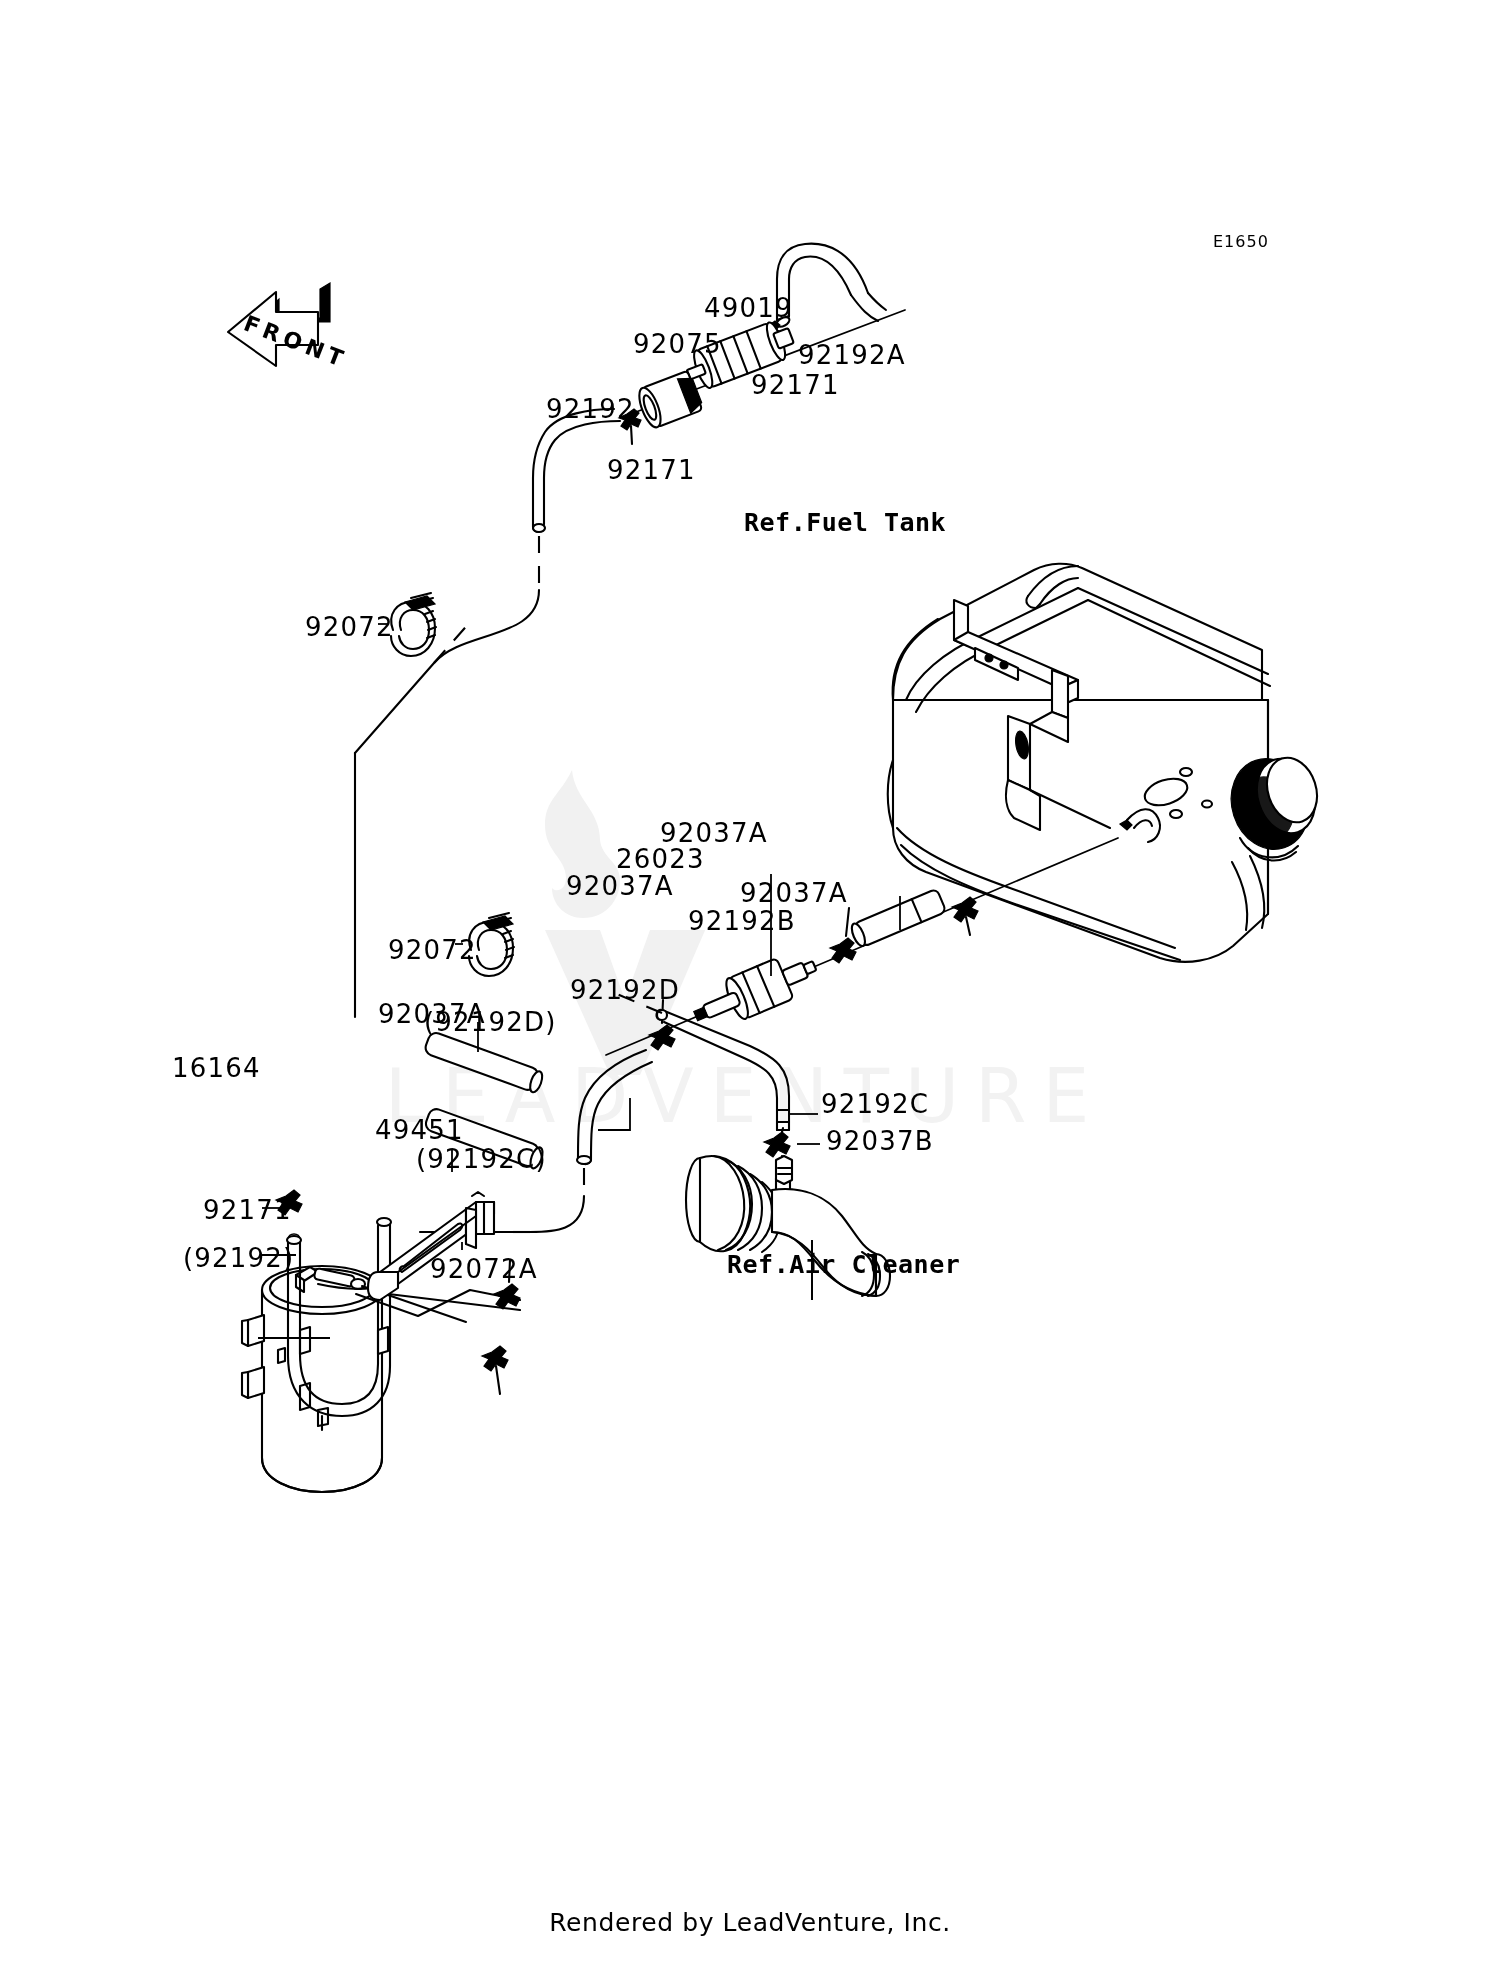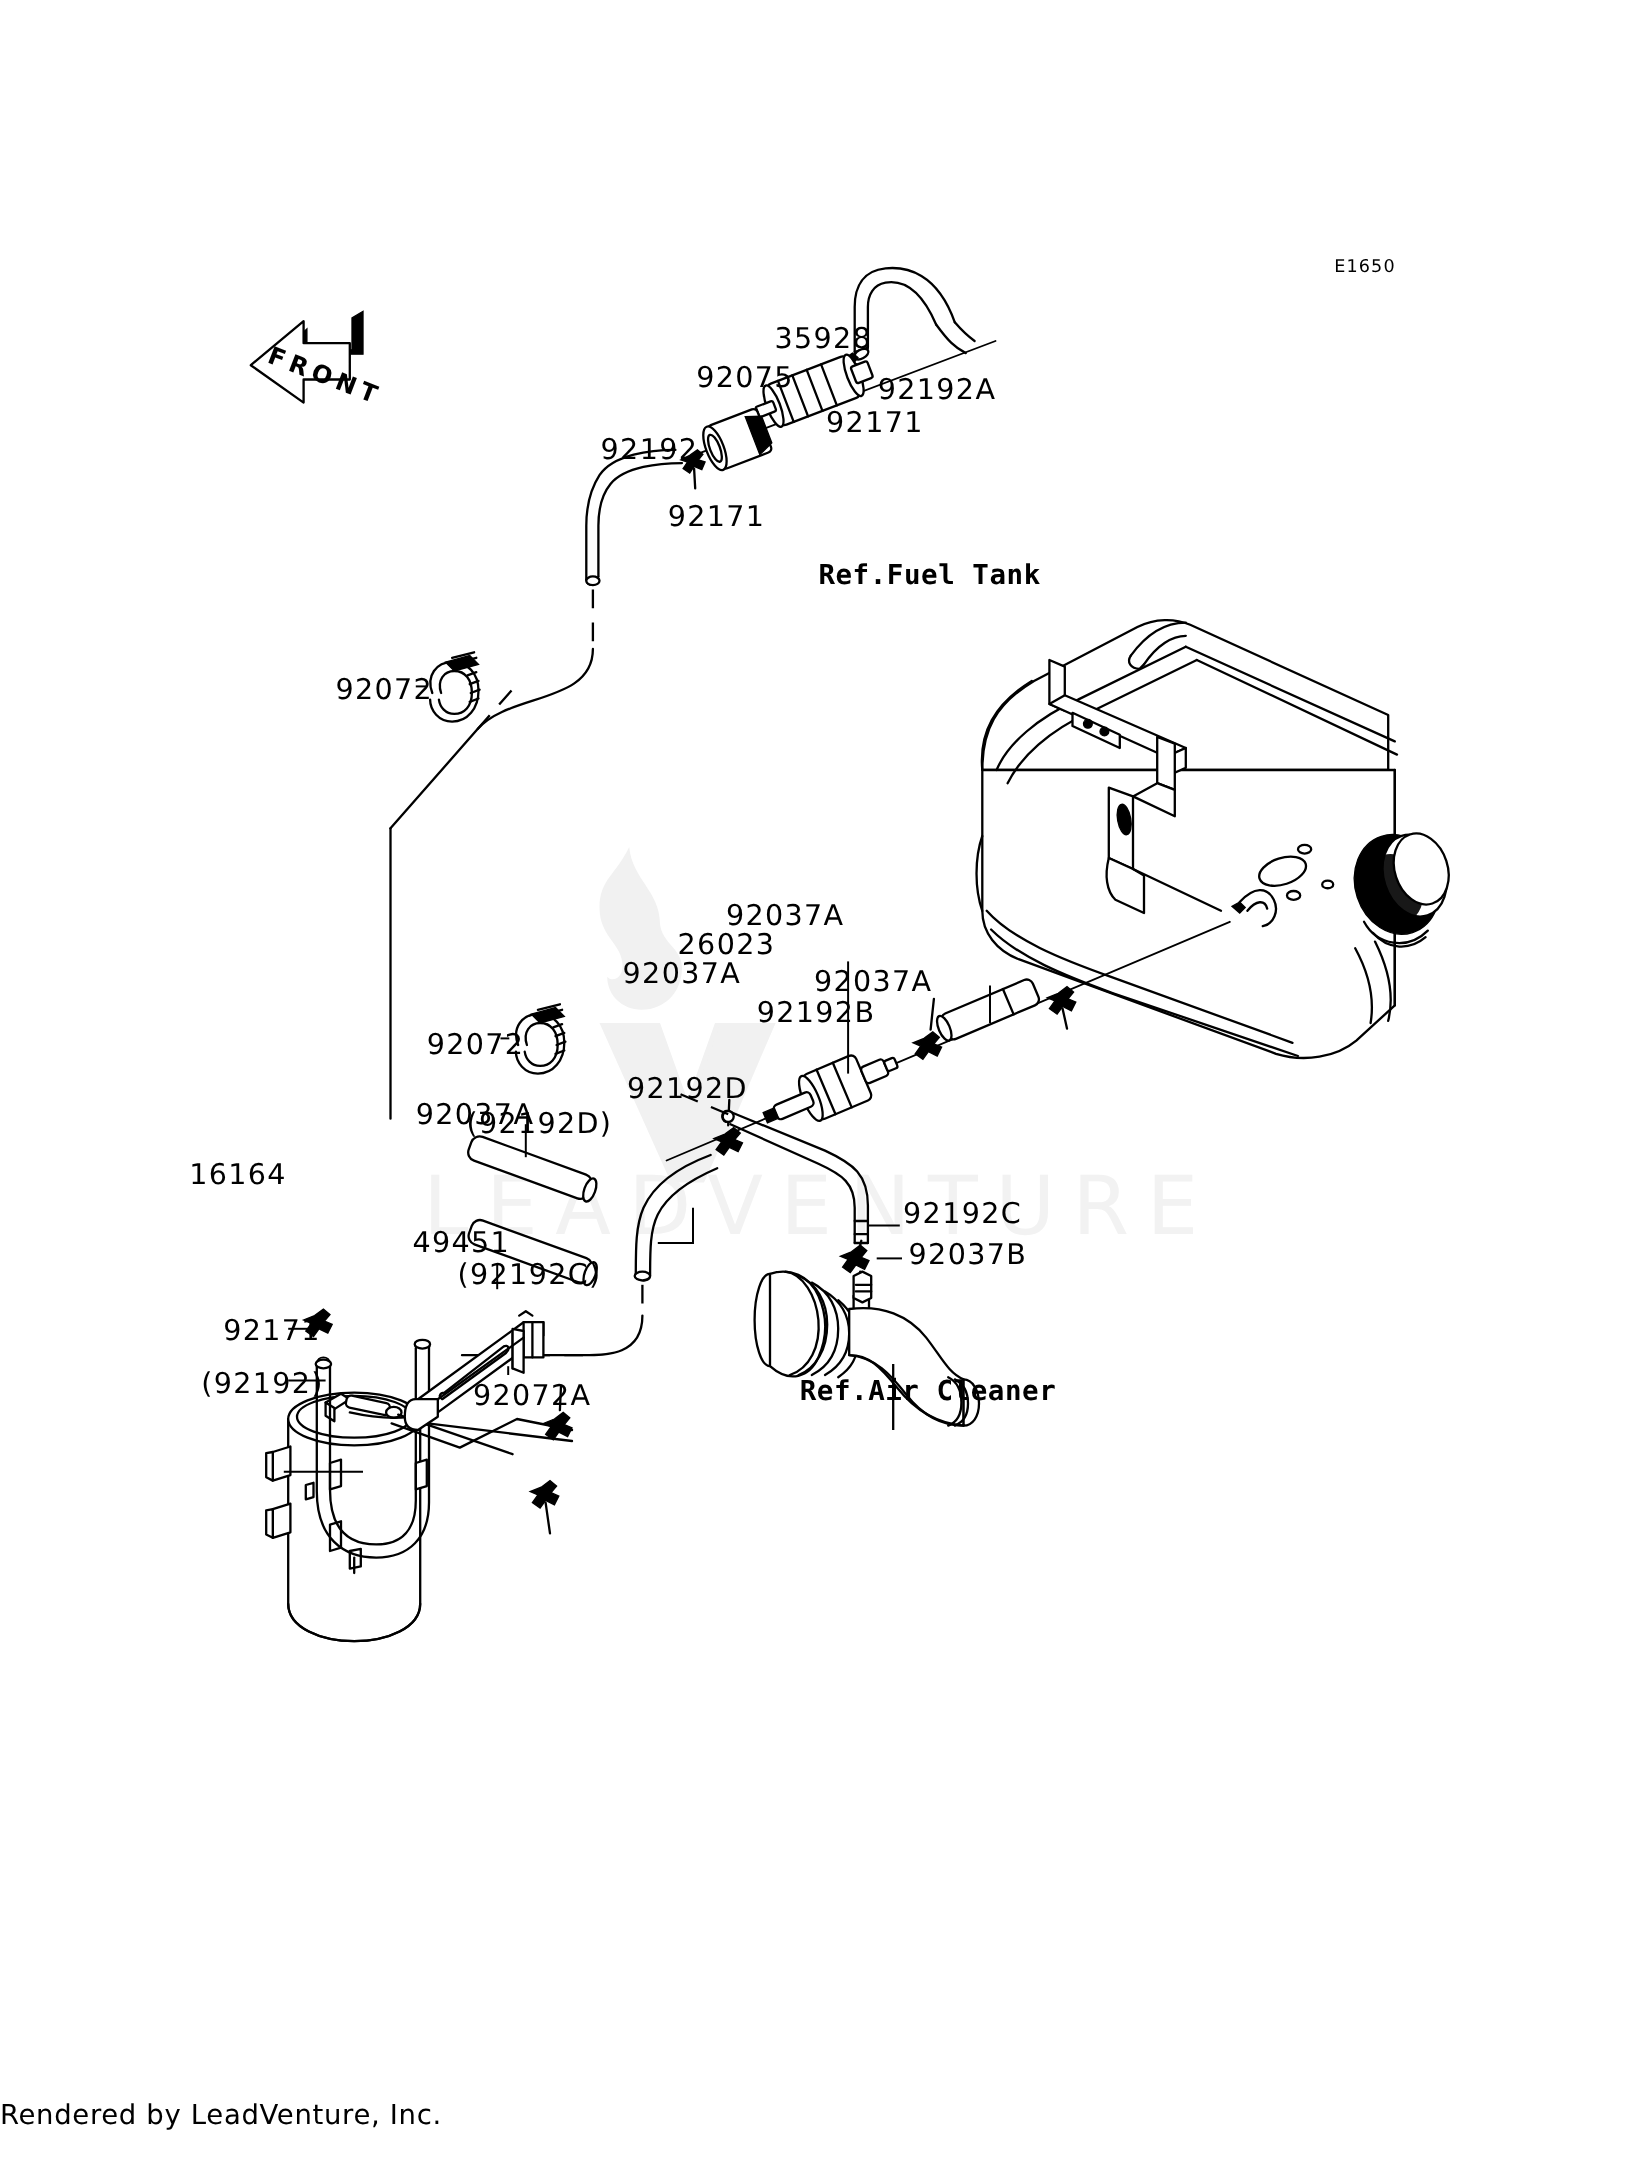--- a/index.html
+++ b/index.html
@@ -15,21 +15,21 @@
     position:absolute;
     font-family:"DejaVu Sans","Liberation Sans",sans-serif;
     font-size:26px;
     letter-spacing:1.2px;
     color:#000;
     white-space:nowrap;
     line-height:1;
   }
   .lbl.mono{font-family:"DejaVu Sans Mono","Liberation Mono",monospace;font-size:25px;letter-spacing:0.5px;font-weight:bold;}
   .credit{
-    position:absolute;left:0;right:0;top:1908px;
+    position:absolute;left:0;right:0;top:1908px;text-align:center;
     font-size:25px;letter-spacing:0.6px;
     font-family:"DejaVu Sans","Liberation Sans",sans-serif;
   }
   .code-top{position:absolute;left:1213px;top:232px;font-size:16px;letter-spacing:1px;}
   .wm{position:absolute;pointer-events:none;}
 </style>
 </head>
 <body>
 
 <div id="stage">
@@ -390,21 +390,21 @@
       <path class="s" d="M778 1168 l14 0 M778 1174 l14 0"></path>
     </g>
     <path class="lead" d="M812 1300 L812 1240"></path>
     <path class="lead" d="M812 1300 L812 1240"></path>
 
   </svg>
 
   <div class="code-top">E1650</div>
 
   <div class="lbl" style="left:633px;top:331px">92075</div>
-  <div class="lbl" style="left:704px;top:295px">35928</div>
+  <div class="lbl" style="left:704px;top:295px">49019</div>
   <div class="lbl" style="left:751px;top:372px">92171</div>
   <div class="lbl" style="left:798px;top:342px">92192A</div>
   <div class="lbl" style="left:546px;top:396px">92192</div>
   <div class="lbl" style="left:607px;top:457px">92171</div>
   <div class="lbl" style="left:305px;top:614px">92072</div>
   <div class="lbl" style="left:388px;top:937px">92072</div>
   <div class="lbl" style="left:660px;top:820px">92037A</div>
   <div class="lbl" style="left:616px;top:846px">26023</div>
   <div class="lbl" style="left:566px;top:873px">92037A</div>
   <div class="lbl" style="left:740px;top:880px">92037A</div>

